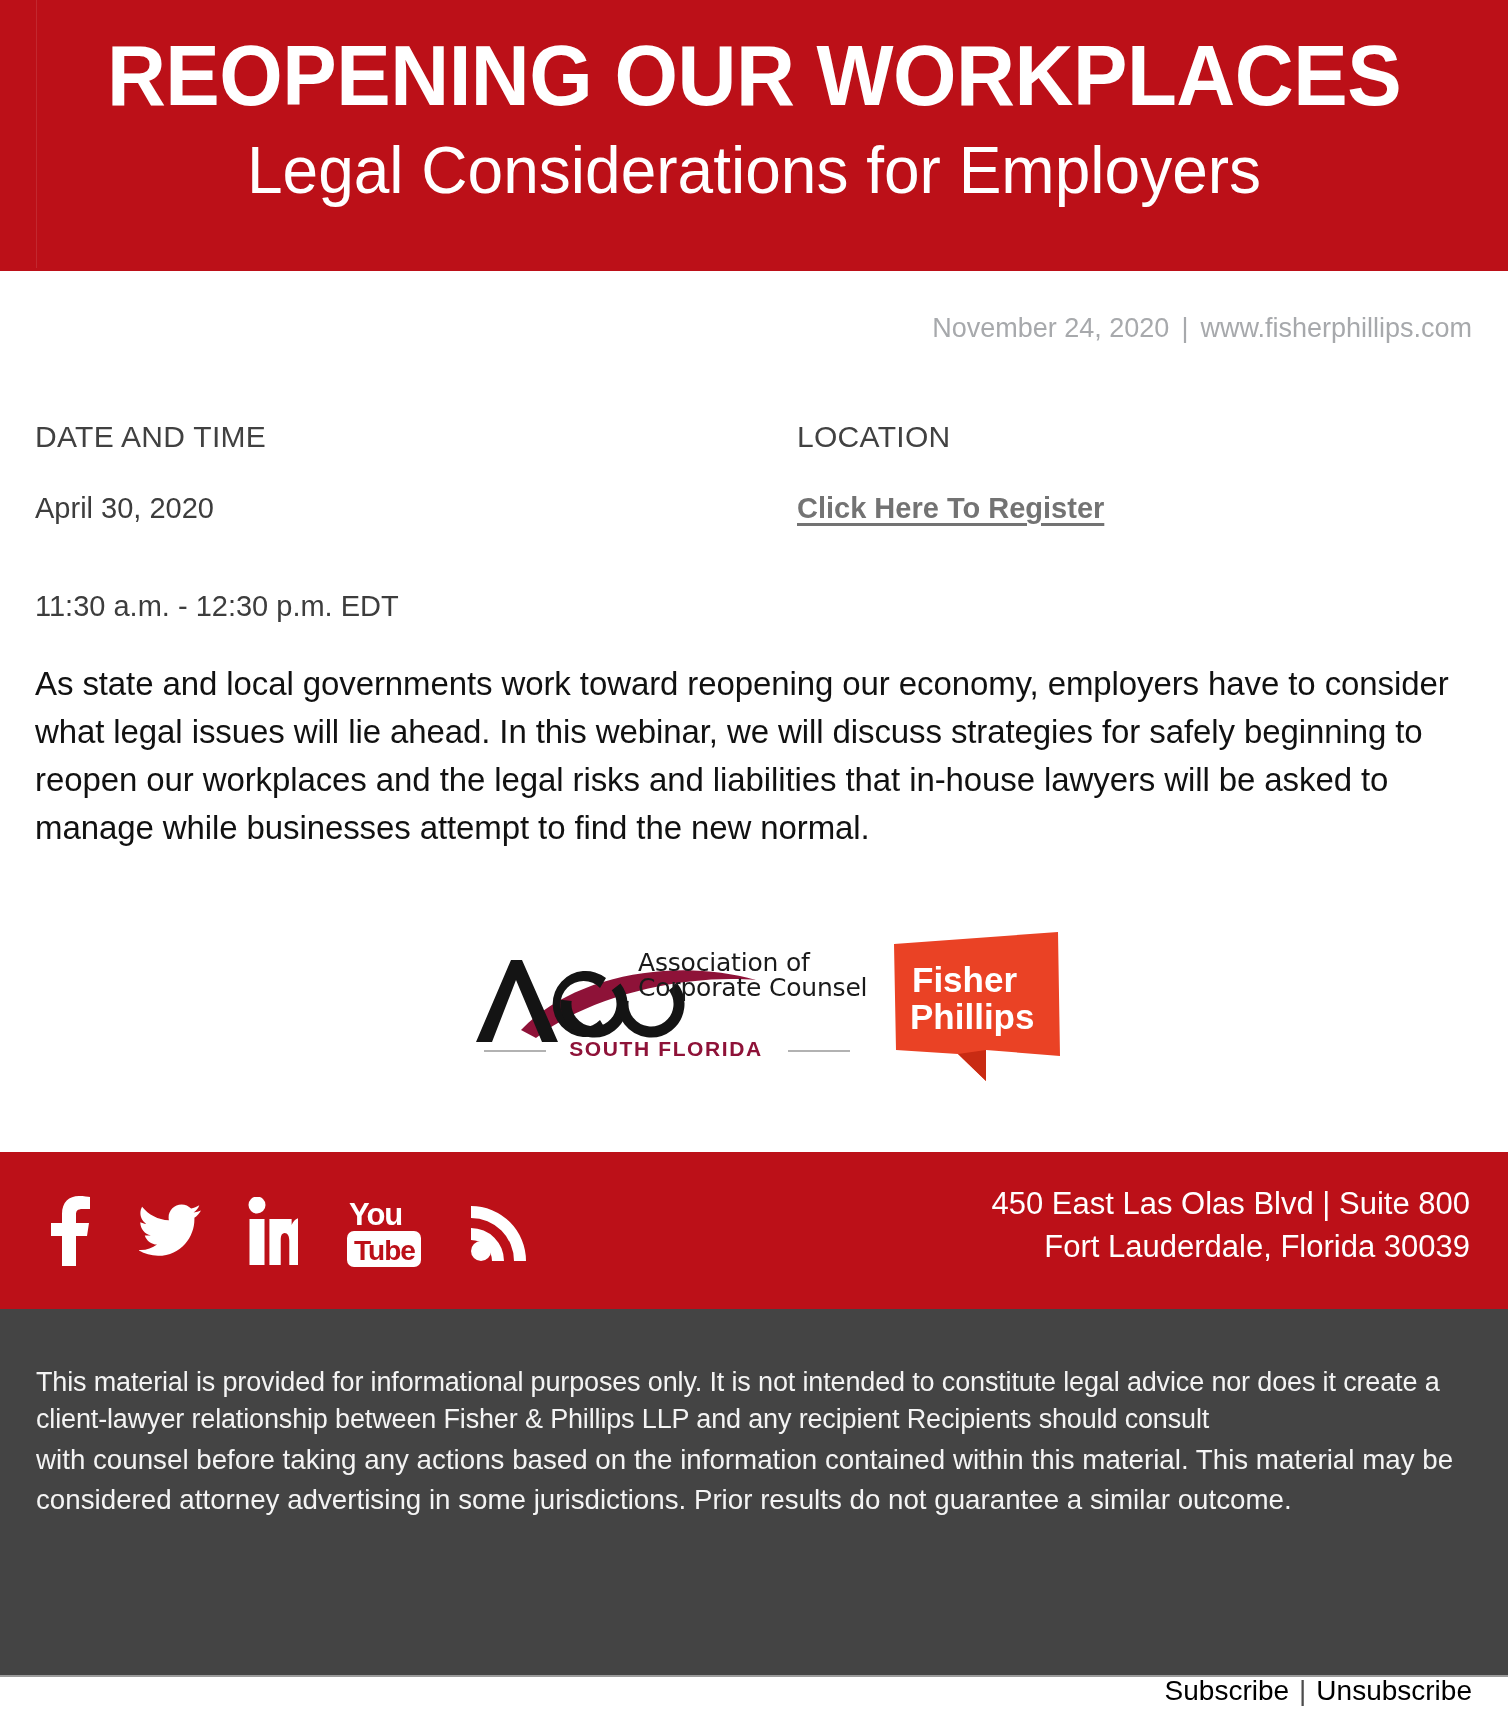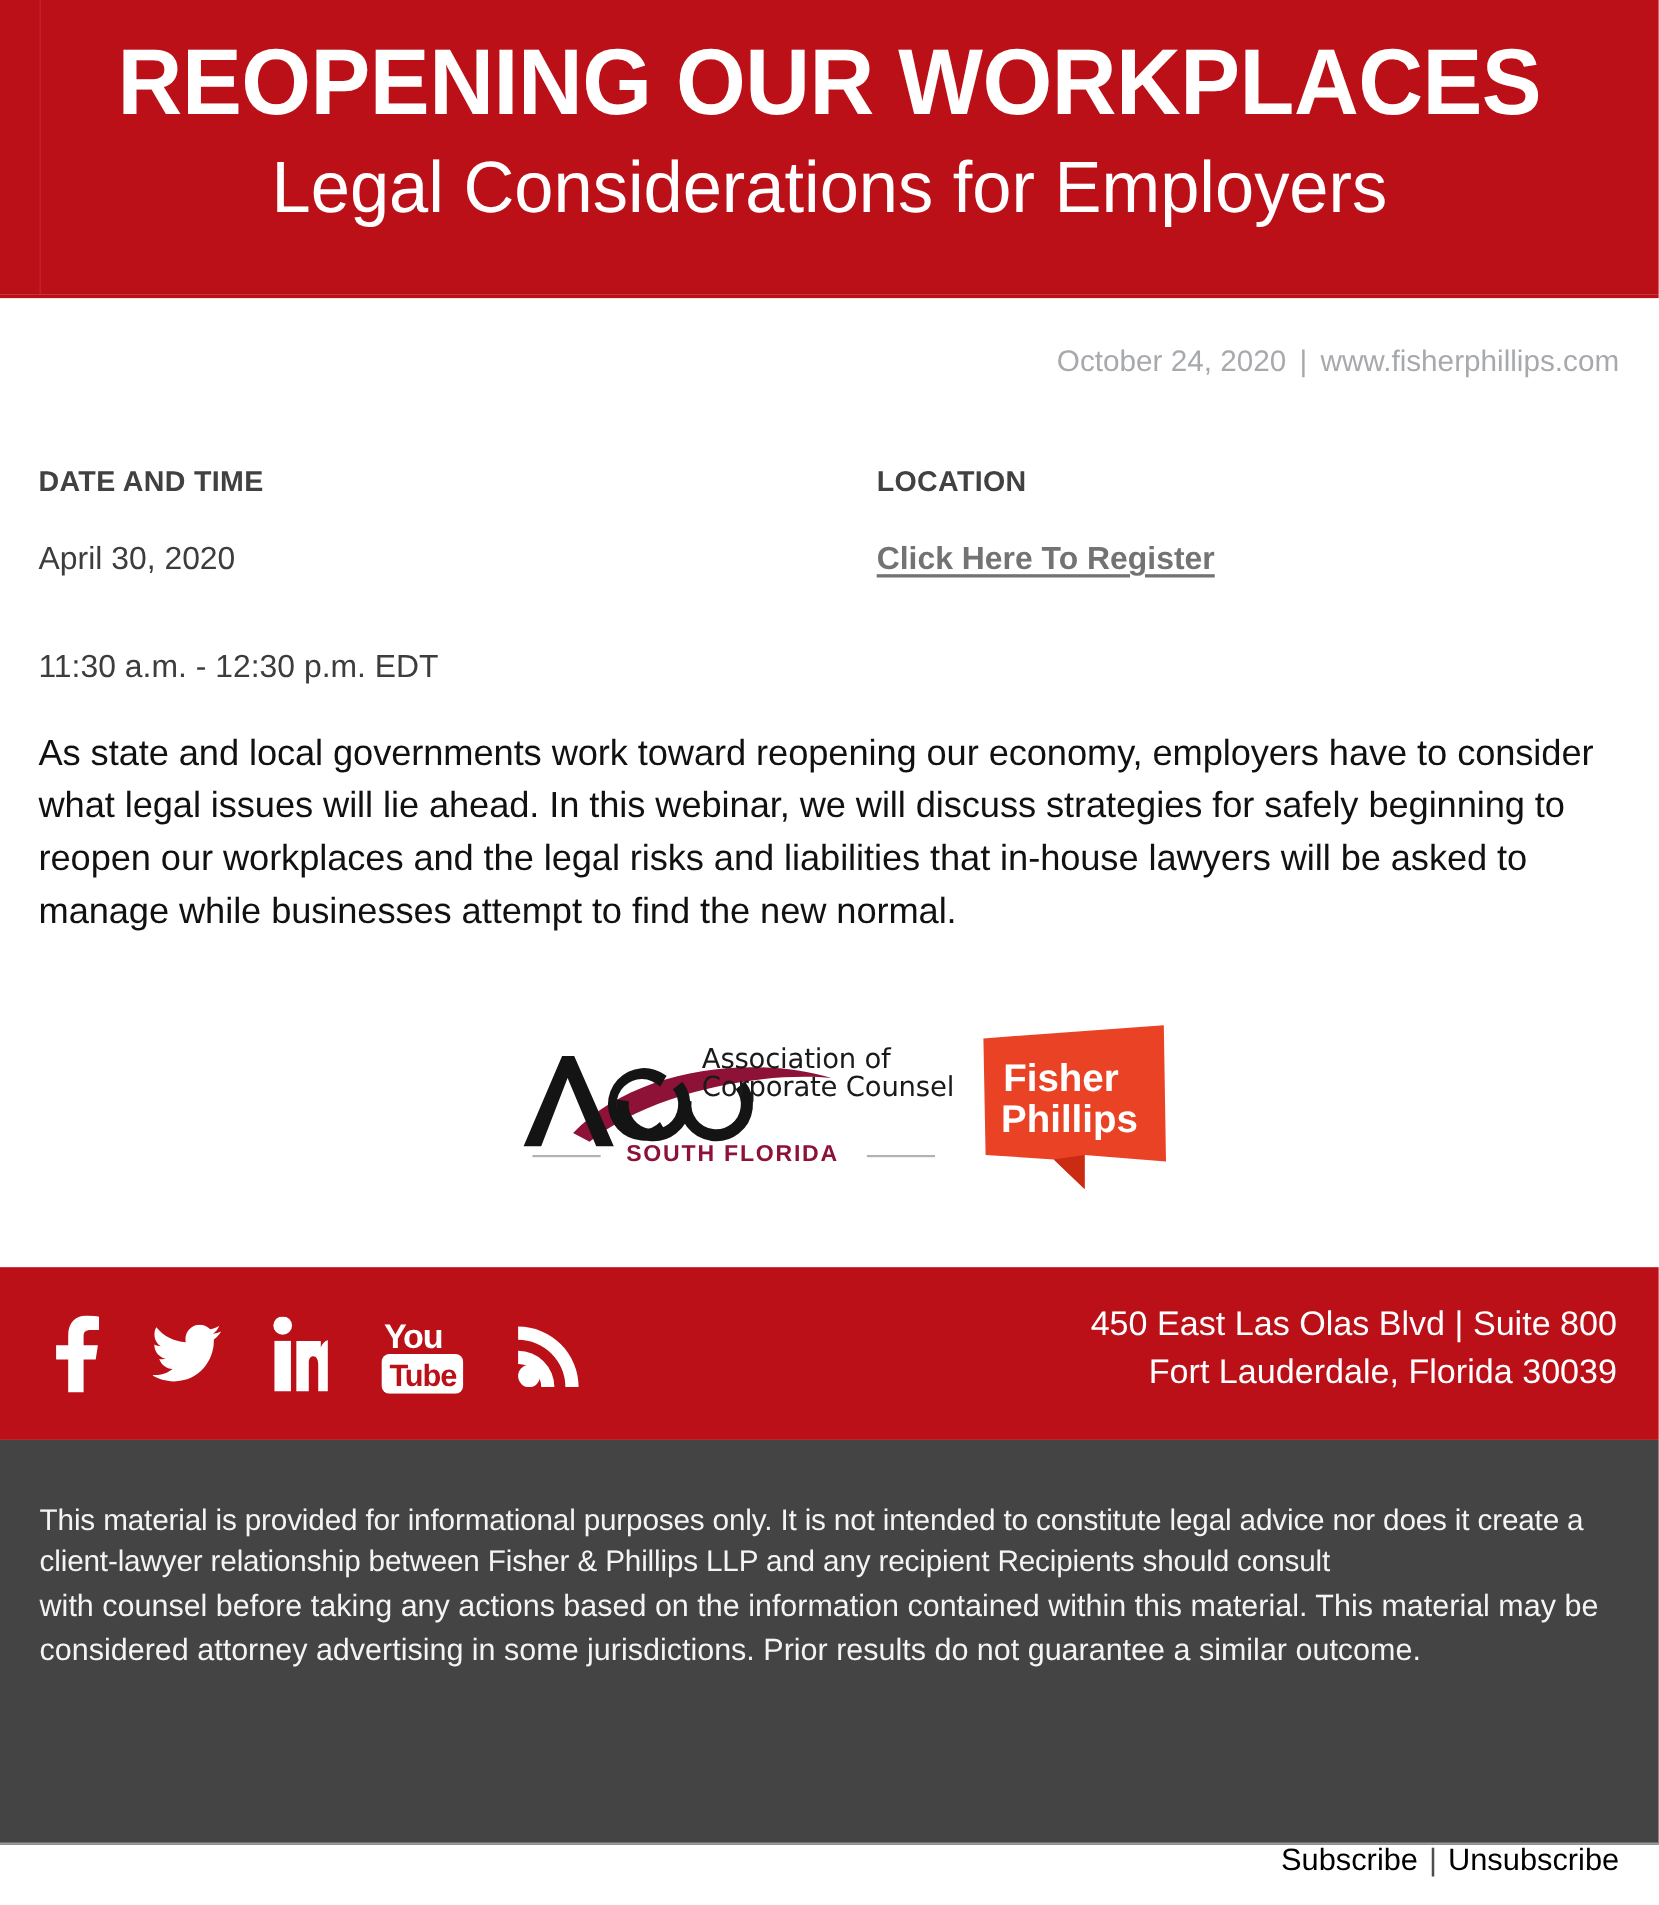--- a/index.html
+++ b/index.html
@@ -91,22 +91,22 @@
     line-height: 32px;
     white-space: nowrap;
     text-align: right;
   }
   .meta-sep { padding: 0 12px; }
 
   
   .info-label {
     position: absolute;
     color: #414141;
-    font-weight: bold;
-    font-size: 26px;
+    font-weight: normal;
+    font-size: 30px;
     letter-spacing: 0.3px;
     line-height: 30px;
     white-space: nowrap;
   }
   .info-label.date { left: 35px; top: 422px; }
   .info-label.loc  { left: 797px; top: 422px; }
 
   .info-val {
     position: absolute;
     color: #3d3d3d;
@@ -294,21 +294,21 @@
 <div class="page">
 
   <div class="hero">
     <div class="hero-rule"></div>
     <div class="hero-title">REOPENING OUR WORKPLACES</div>
     <div class="hero-subtitle">Legal Considerations for Employers</div>
   </div>
   <div class="hero-underline"></div>
 
   <div class="meta-line">
-    <span>October 24, 2020</span><span class="sep meta-sep">|</span><span>www.fisherphillips.com</span>
+    <span>November 24, 2020</span><span class="sep meta-sep">|</span><span>www.fisherphillips.com</span>
   </div>
 
   <div class="info-label date">DATE AND TIME</div>
   <div class="info-val d1">April 30, 2020</div>
   <div class="info-val d2">11:30 a.m. - 12:30 p.m. EDT</div>
 
   <div class="info-label loc">LOCATION</div>
   <div class="register-link">Click Here To Register</div>
 
   <div class="body-copy">As state and local governments work toward reopening our economy, employers have to consider what legal issues will lie ahead. In this webinar, we will discuss strategies for safely beginning to reopen our workplaces and the legal risks and liabilities that in-house lawyers will be asked to manage while businesses attempt to find the new normal.</div>

